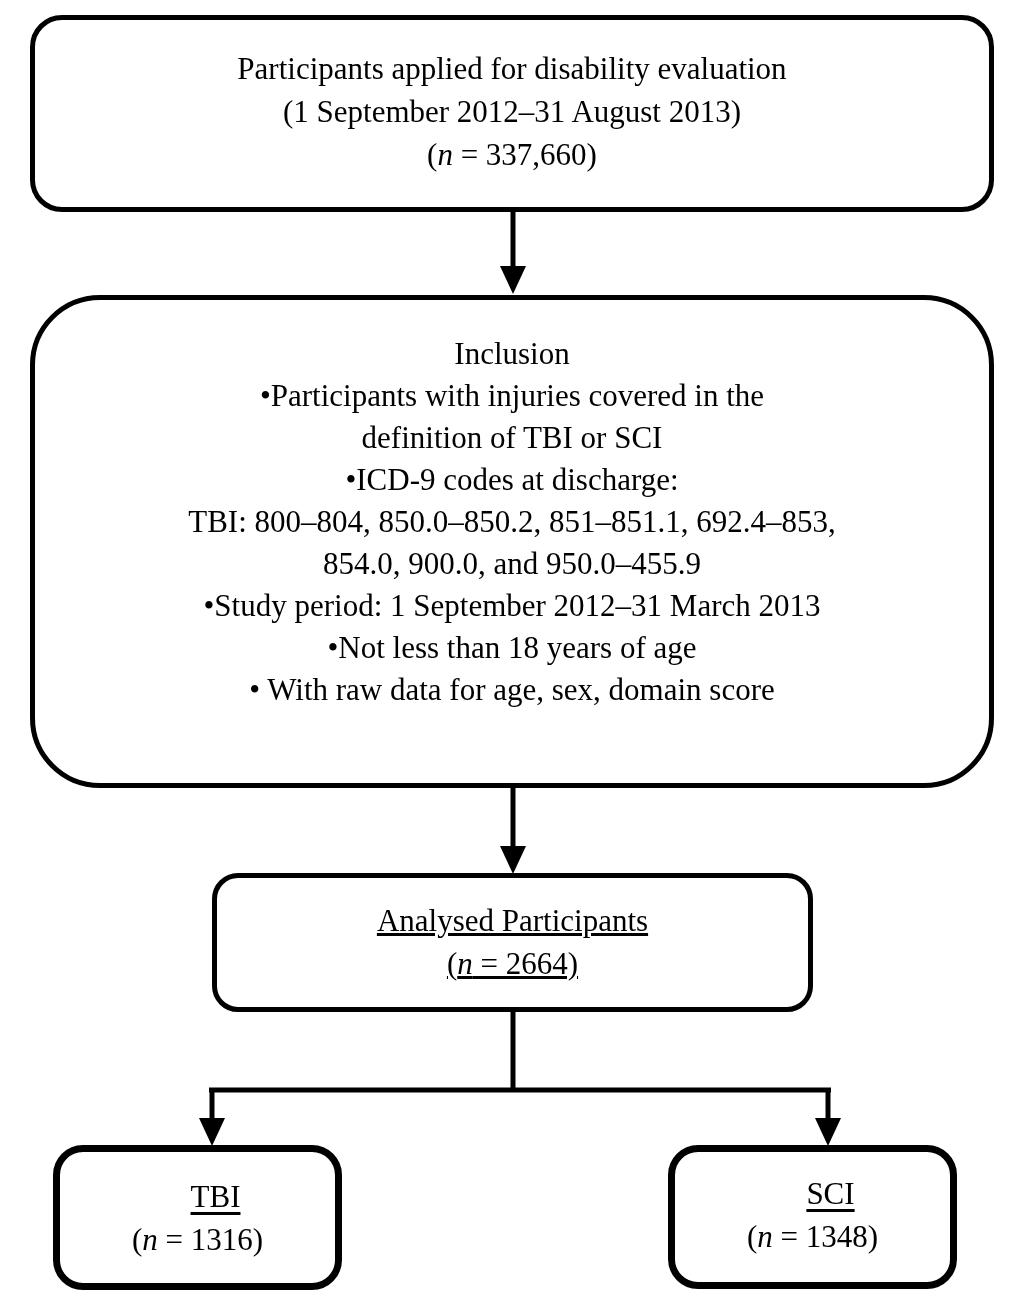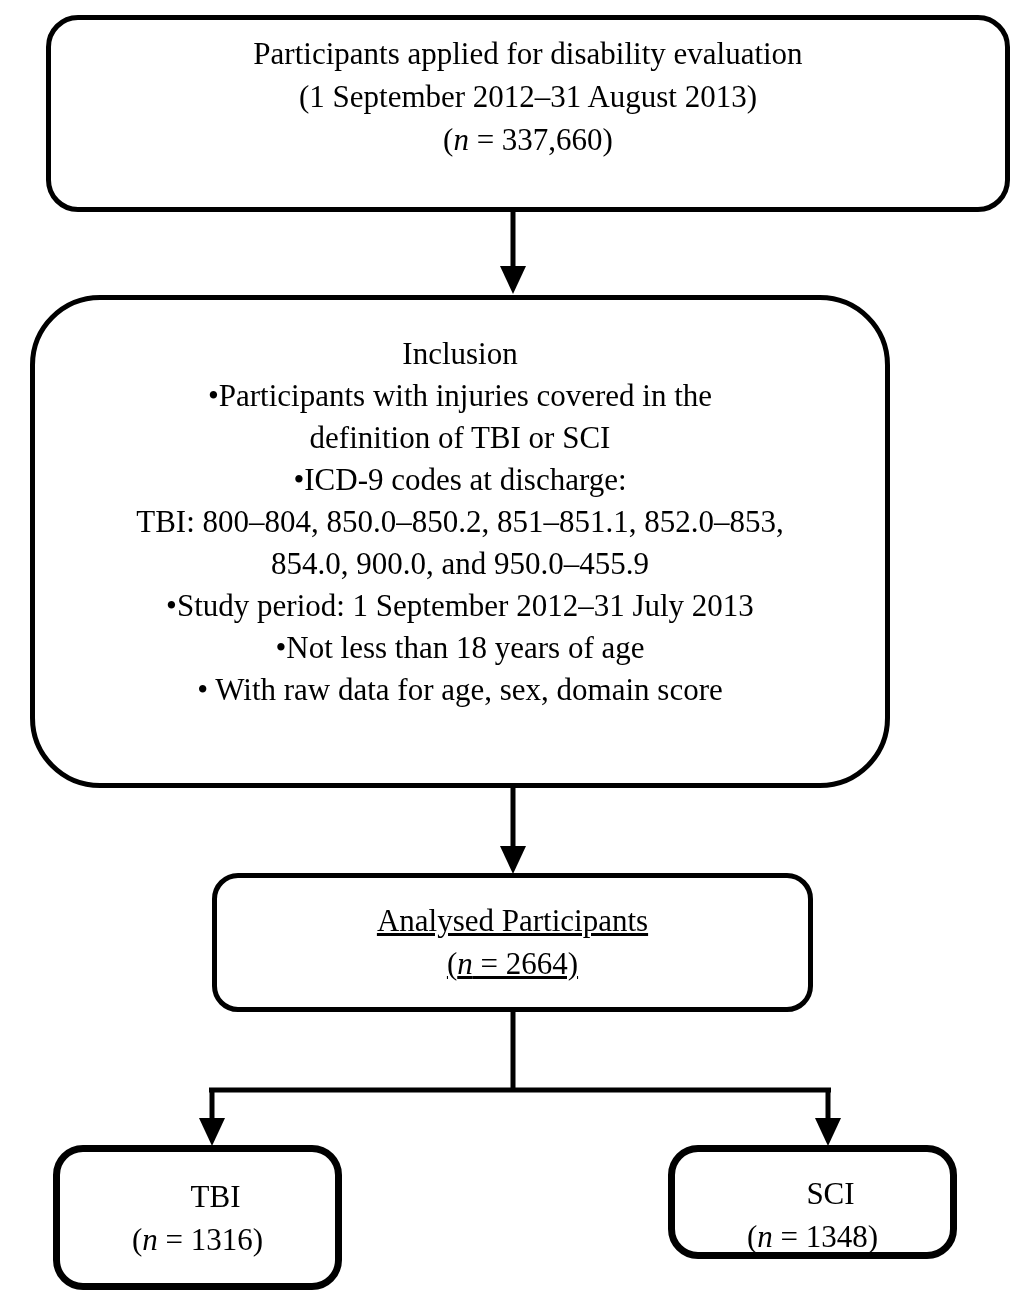--- a/index.html
+++ b/index.html
@@ -27,28 +27,28 @@
   .box {
     position: absolute;
     box-sizing: border-box;
     background: #ffffff;
     border: 5px solid #000000;
     text-align: center;
     font-size: 31px;
     line-height: 43px;
   }
   .box-applied {
-    left: 46px; top: 15px;
+    left: 30px; top: 15px;
     width: 964px; height: 197px;
     border-radius: 32px;
-    padding-top: 12px;
+    padding-top: 27px;
   }
   .box-inclusion {
     left: 30px; top: 295px;
-    width: 860px; height: 493px;
+    width: 964px; height: 493px;
     border-radius: 70px;
     padding-top: 33px;
     font-size: 31px;
     line-height: 42px;
   }
   .box-analysed {
     left: 212px; top: 873px;
     width: 601px; height: 139px;
     border-radius: 26px;
     padding-top: 21px;
@@ -59,27 +59,28 @@
     border-width: 7px;
     border-radius: 30px;
   }
   .box-tbi {
     left: 53px; top: 1145px;
     height: 145px;
     padding-top: 23px;
   }
   .box-sci {
     left: 668px; top: 1145px;
-    height: 114px;
+    height: 144px;
     padding-top: 20px;
     text-align: center;
   }
   .line { white-space: nowrap; }
   .nvar { font-style: italic; }
   .branch-title {
+    text-decoration: underline;
     text-underline-offset: 5px;
     padding-left: 36px;
   }
 </style>
 </head>
 <body>
 
 <div class="canvas">
 
   <svg class="connectors" viewBox="0 0 1024 1300" xmlns="http://www.w3.org/2000/svg">
@@ -102,23 +103,23 @@
     <div class="line">Participants applied for disability evaluation</div>
     <div class="line">(1 September 2012–31 August 2013)</div>
     <div class="line"><span>(</span><span class="nvar">n</span><span> = 337,660)</span></div>
   </div>
 
   <div class="box box-inclusion">
     <div class="line">Inclusion</div>
     <div class="line">•Participants with injuries covered in the</div>
     <div class="line">definition of TBI or SCI</div>
     <div class="line">•ICD-9 codes at discharge:</div>
-    <div class="line">TBI: 800–804, 850.0–850.2, 851–851.1, 852.0–853,</div>
+    <div class="line">TBI: 800–804, 850.0–850.2, 851–851.1, 692.4–853,</div>
     <div class="line">854.0, 900.0, and 950.0–455.9</div>
-    <div class="line">•Study period: 1 September 2012–31 July 2013</div>
+    <div class="line">•Study period: 1 September 2012–31 March 2013</div>
     <div class="line">•Not less than 18 years of age</div>
     <div class="line">• With raw data for age, sex, domain score</div>
   </div>
 
   <div class="box box-analysed">
     <div class="line">Analysed Participants</div>
     <div class="line"><span>(</span><span class="nvar">n</span><span> = 2664)</span></div>
   </div>
 
   <div class="box box-branch box-tbi">

